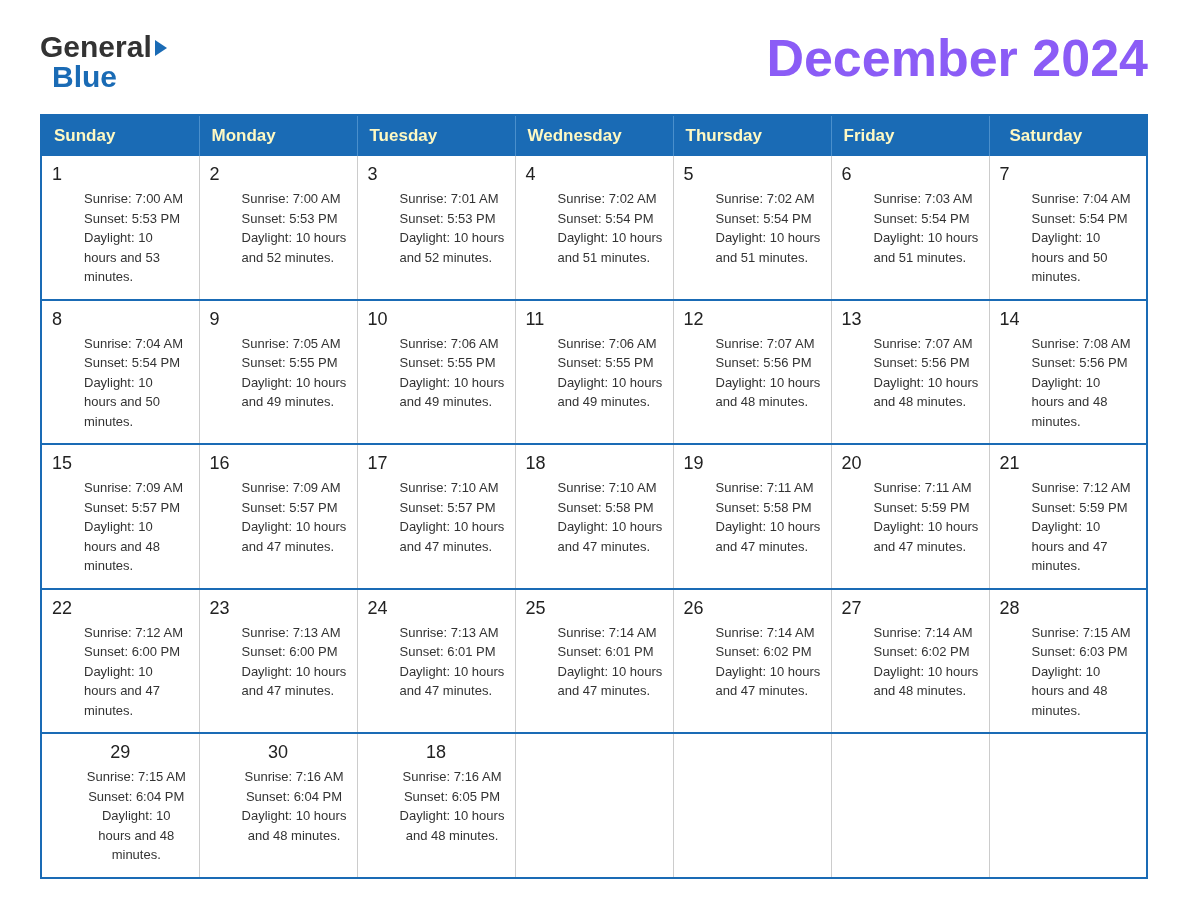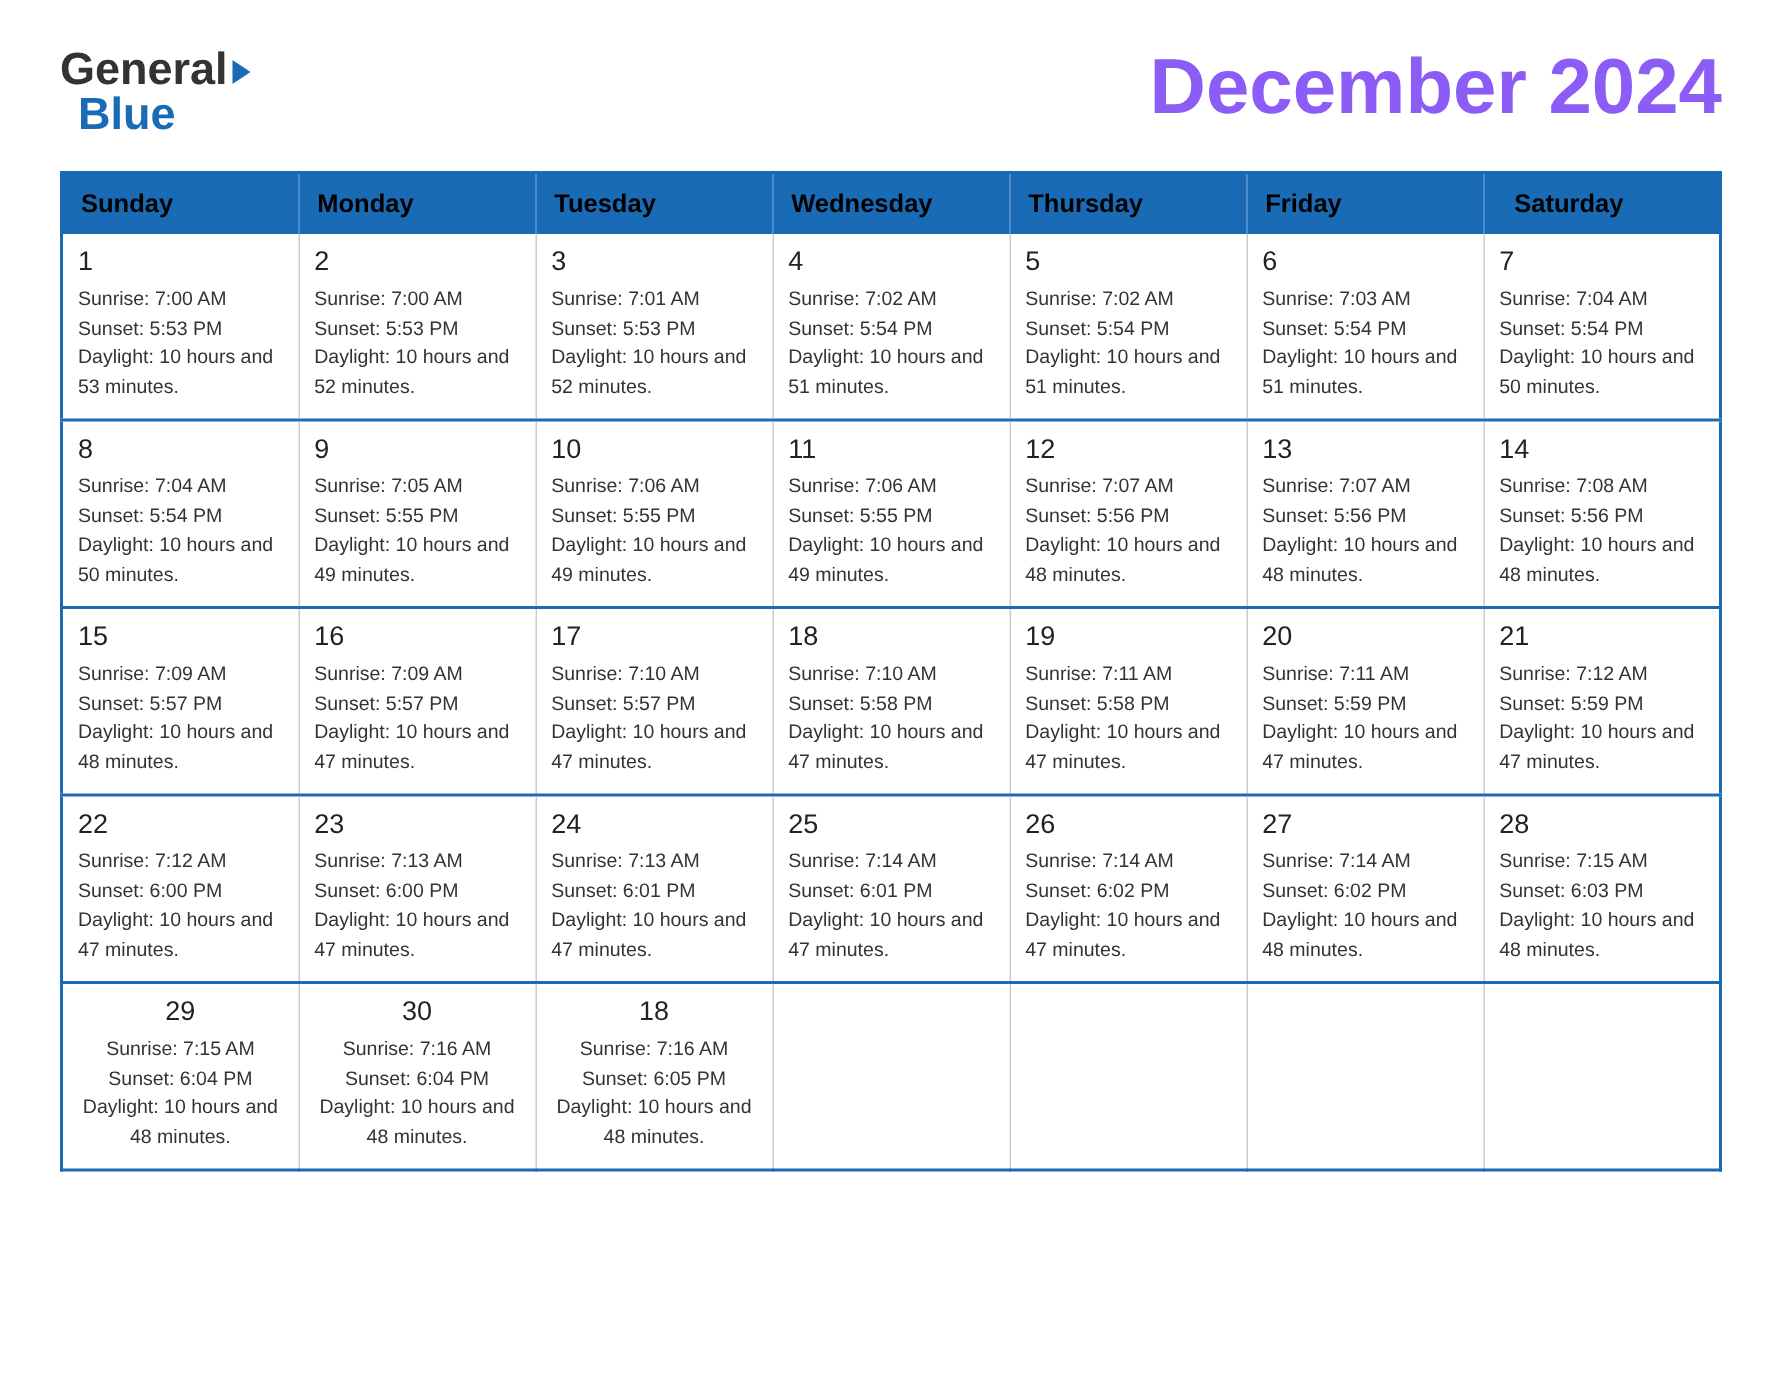--- a/index.html
+++ b/index.html
@@ -35,21 +35,21 @@
       color: #444;
       margin-top: 4px;
     }
     .calendar-table {
       width: 100%;
       border-collapse: collapse;
       border: 2px solid #1a6bb5;
     }
     .calendar-table thead tr th {
       background-color: #1a6bb5;
-      color: #000000;
+      color: #fef9c3;
       font-size: 17px;
       font-weight: bold;
       padding: 10px 12px;
       text-align: left;
       border-right: 1px solid #4a8fcc;
     }
     .calendar-table thead tr th:last-child {
       border-right: none;
       padding-left: 20px;
     }
@@ -74,20 +74,21 @@
       font-size: 18px;
       font-weight: normal;
       color: #222;
       display: block;
       margin-bottom: 4px;
     }
     .day-info {
       font-size: 13px;
       color: #333;
       line-height: 1.5;
+      margin-left: 32px;
     }
     .empty-cell {
       background: #fff;
     }
   </style>
 </head>
 <body>
 
 <div class="header">
   <div class="logo">

